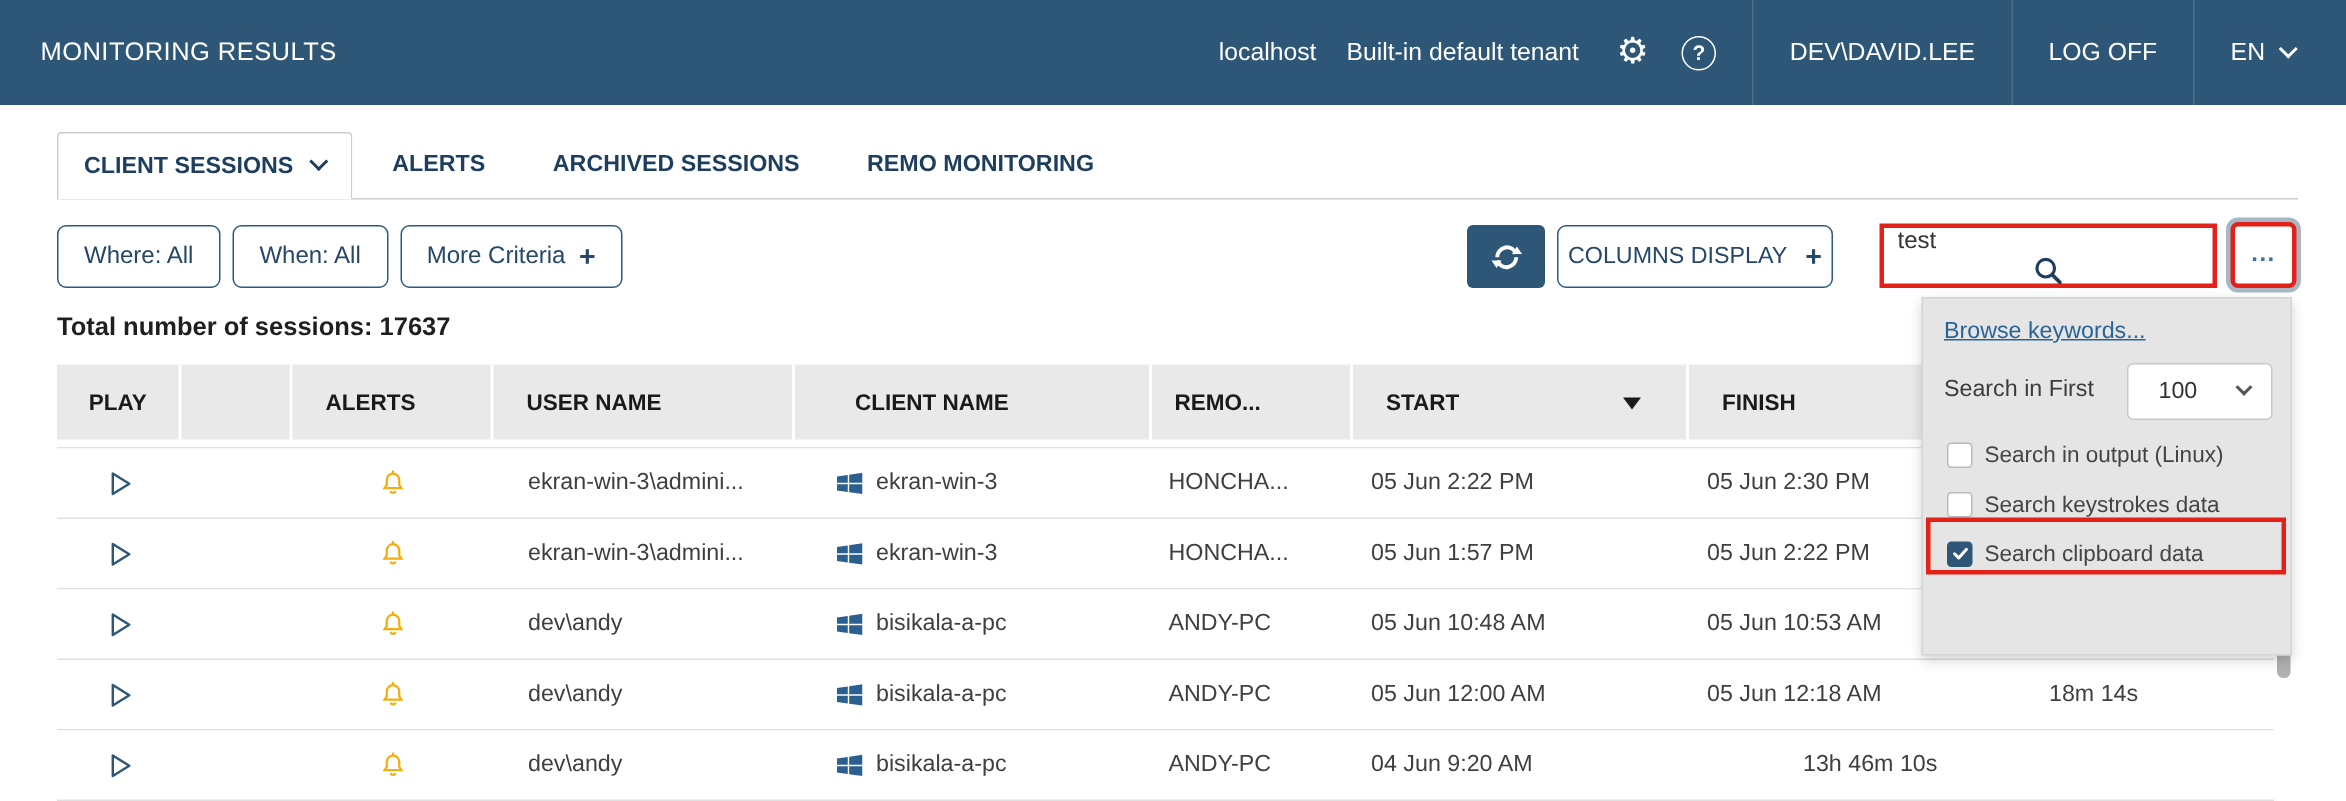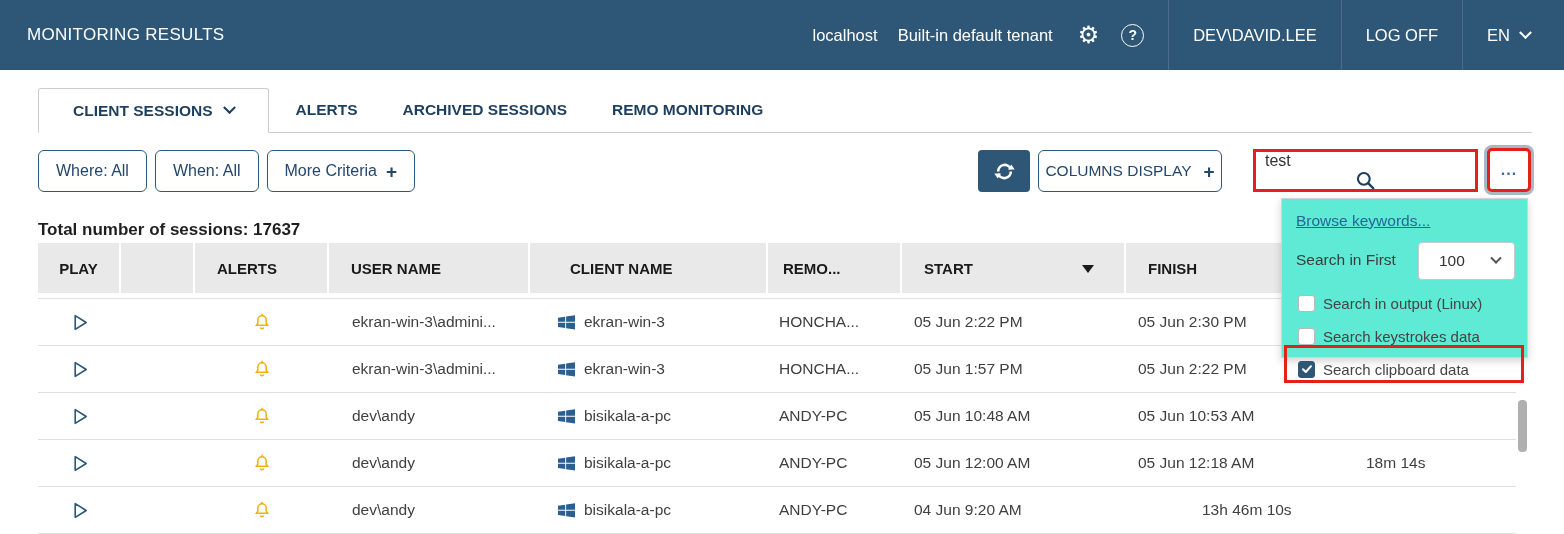--- a/index.html
+++ b/index.html
@@ -29,21 +29,21 @@
   .chev.navy { border-color:#1d3e5e; }
   .chev.gray { border-color:#555; width:8px; height:8px; }
   .tb-lang { display:flex; align-items:center; gap:11px; }
 
   
   .tabstrip { position:absolute; left:38px; top:88px; width:1494px; height:45px;
               display:flex; align-items:stretch; border-bottom:1px solid #ccc; }
   .tab { display:flex; align-items:center; font-size:15.5px; font-weight:700;
          color:#1d3e5e; padding:0 18px; cursor:pointer; white-space:nowrap; }
   .tab.active { background:#fff; border:1px solid #ccc; border-bottom:1px solid #fff;
-                margin-bottom:-1px; border-radius:3px 3px 0 0; padding:0 34px; gap:12px; }
+                margin-bottom:-1px; border-radius:3px 3px 0 0; padding:0 17px; gap:12px; }
   .tab.plain { margin-left:9px; }
 
   
   .filter-row { position:absolute; left:38px; top:150px; display:flex; gap:8px; }
   .pill-btn { height:42px; display:flex; align-items:center; gap:9px; padding:0 17px;
               border:1px solid #2c5a7c; border-radius:6px; background:#fff;
               color:#25476a; font-size:16px; cursor:pointer; white-space:nowrap; }
   .plus { font-size:19px; font-weight:600; line-height:1; }
 
   
@@ -61,21 +61,21 @@
                        background:transparent; min-width:0; }
   .search-icon-btn { display:flex; align-items:center; justify-content:center;
                      width:36px; height:100%; cursor:pointer; background:transparent; border:none; }
   .dots-btn { position:absolute; left:1487px; top:148px; width:44px; height:44px;
               border:3px solid #e32119; box-shadow:0 0 0 3px #a9b6c3; border-radius:5px;
               background:#fff; color:#3a6ea5; font-size:16px; font-weight:700;
               display:flex; align-items:center; justify-content:center; cursor:pointer;
               letter-spacing:1px; }
 
   
-  .summary { position:absolute; left:38px; top:220px; font-size:17px; font-weight:700; color:#1f1f1f; }
+  .summary { position:absolute; left:38px; top:208px; font-size:17px; font-weight:700; color:#1f1f1f; }
 
   
   .table { position:absolute; left:38px; top:243px; width:1478px; }
   .thead { display:flex; height:50px; }
   .th { background:#e9e9e9; border-right:2px solid #fff; display:flex; align-items:center;
         font-size:15px; font-weight:700; color:#1a1a1a; position:relative; cursor:pointer; }
   .th:last-child { border-right:none; }
   .c-play   { width:83px;  justify-content:center; }
   .c-iconcol{ width:74px; }
   .c-alerts { width:134px; padding-left:22px; }
@@ -99,22 +99,22 @@
   .td.c-remote { padding-left:11px; }
   .td.c-start  { padding-left:12px; }
   .td.c-finish { padding-left:12px; }
   .td.c-dur    { padding-left:76px; }
 
   
   .vscroll-thumb { position:absolute; left:1518px; top:400px; width:9px; height:52px;
                    background:#b0b0b0; border-radius:4px; }
 
   
-  .search-panel { position:absolute; left:1281px; top:198px; width:247px; height:160px;
-                  background:#5eead4; border:1px solid #d4d4d4;
+  .search-panel { position:absolute; left:1281px; top:198px; width:247px; height:239px;
+                  background:#e5e5e5; border:1px solid #d4d4d4;
                   box-shadow:0 3px 8px rgba(0,0,0,.18); z-index:20; }
   .browse-link { position:absolute; left:14px; top:13px; font-size:15.5px; color:#2a6496;
                  text-decoration:underline; cursor:pointer; white-space:nowrap; }
   .sif-label { position:absolute; left:14px; top:52px; font-size:15.5px; color:#3c3c3c; }
   .sif-select { position:absolute; left:136px; top:43px; width:97px; height:38px;
                 border:1px solid #c8c8c8; border-radius:4px; background:#fff;
                 display:flex; align-items:center; cursor:pointer; }
   .sif-select .val { font-size:15.5px; color:#333; padding-left:20px; flex:1; }
   .sif-select .chev { margin-right:14px; }
   .opt-row { position:absolute; left:0; width:100%; height:26px; display:flex;

